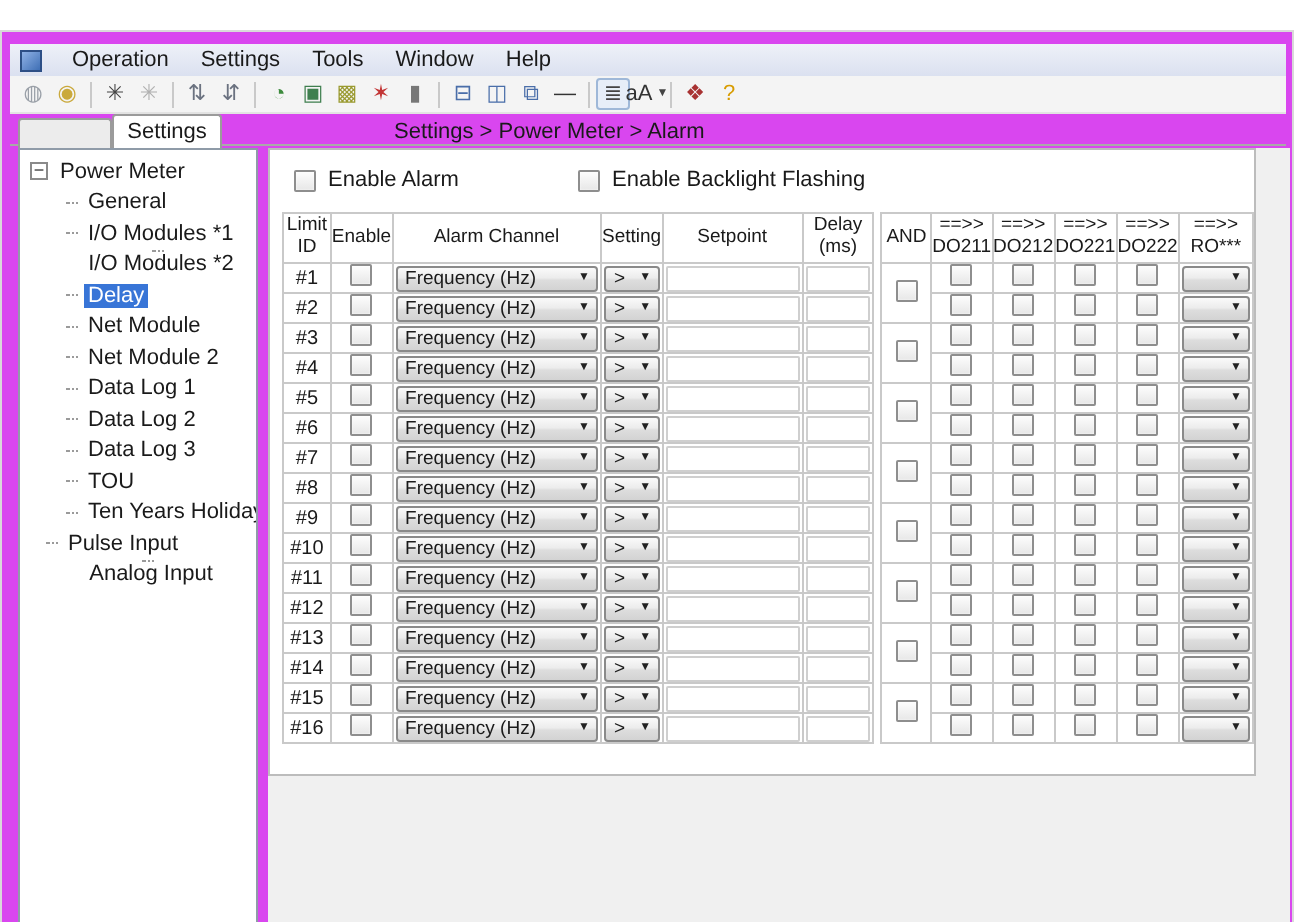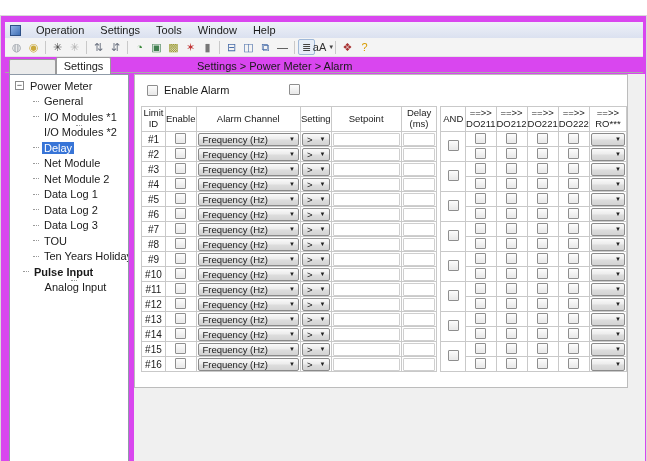--- a/index.html
+++ b/index.html
@@ -155,40 +155,41 @@
         <span class="lbl">Data Log 3</span>
       </div>
       <div class="tree-item" style="padding-left: 23px;">
         <span class="dash"></span>
         <span class="lbl">TOU</span>
       </div>
       <div class="tree-item" style="padding-left: 23px;">
         <span class="dash"></span>
         <span class="lbl">Ten Years Holiday</span>
       </div>
-      <div class="tree-item" style="padding-left: 13px; font-weight: bold;">
+      <div class="tree-item" style="padding-left: 13px;">
         <span class="dash"></span>
         <span class="lbl">Pulse Input</span>
       </div>
       <div class="tree-item" style="padding-left: 13px; flex-direction: column;">
         <span class="dash"></span>
         <span class="lbl">Analog Input</span>
       </div>
     </div>
 
   <div class="content">
     <div class="content-white">
 
       <label class="ctl-check" style="left:12px;top:9px;">
         <span class="cb"></span>
         <span>Enable Alarm</span>
       </label>
 
       <label class="ctl-check" style="left:154px;top:9px;">
         <span class="cb"></span>
+        <span>Enable Backlight Flashing</span>
       </label>
 
 
       <div class="tables">
         <table>
           <colgroup>
             <col style="width:24px">
               <col style="width:28px">
               <col style="width:105px">
             <col style="width:27px">

